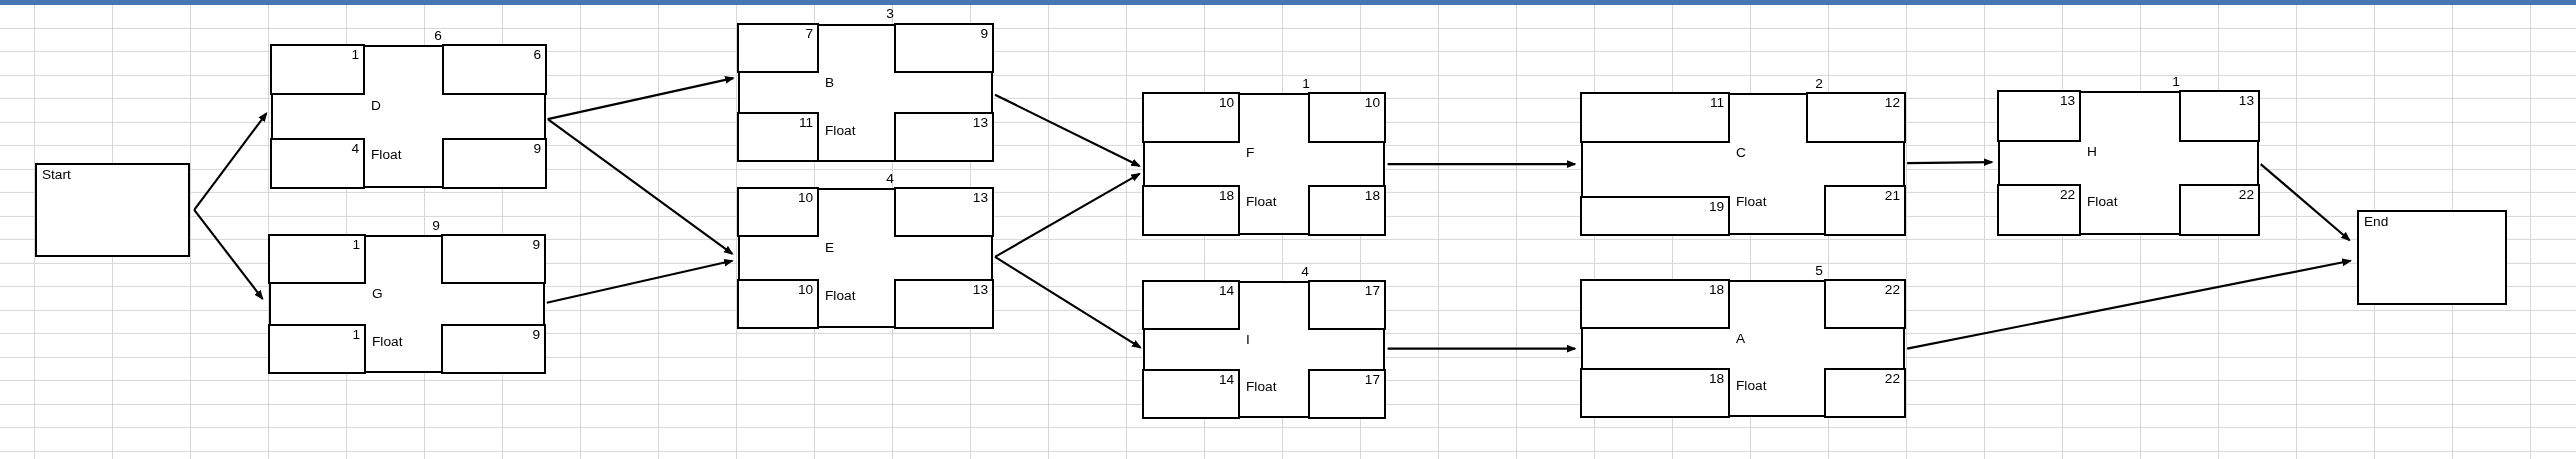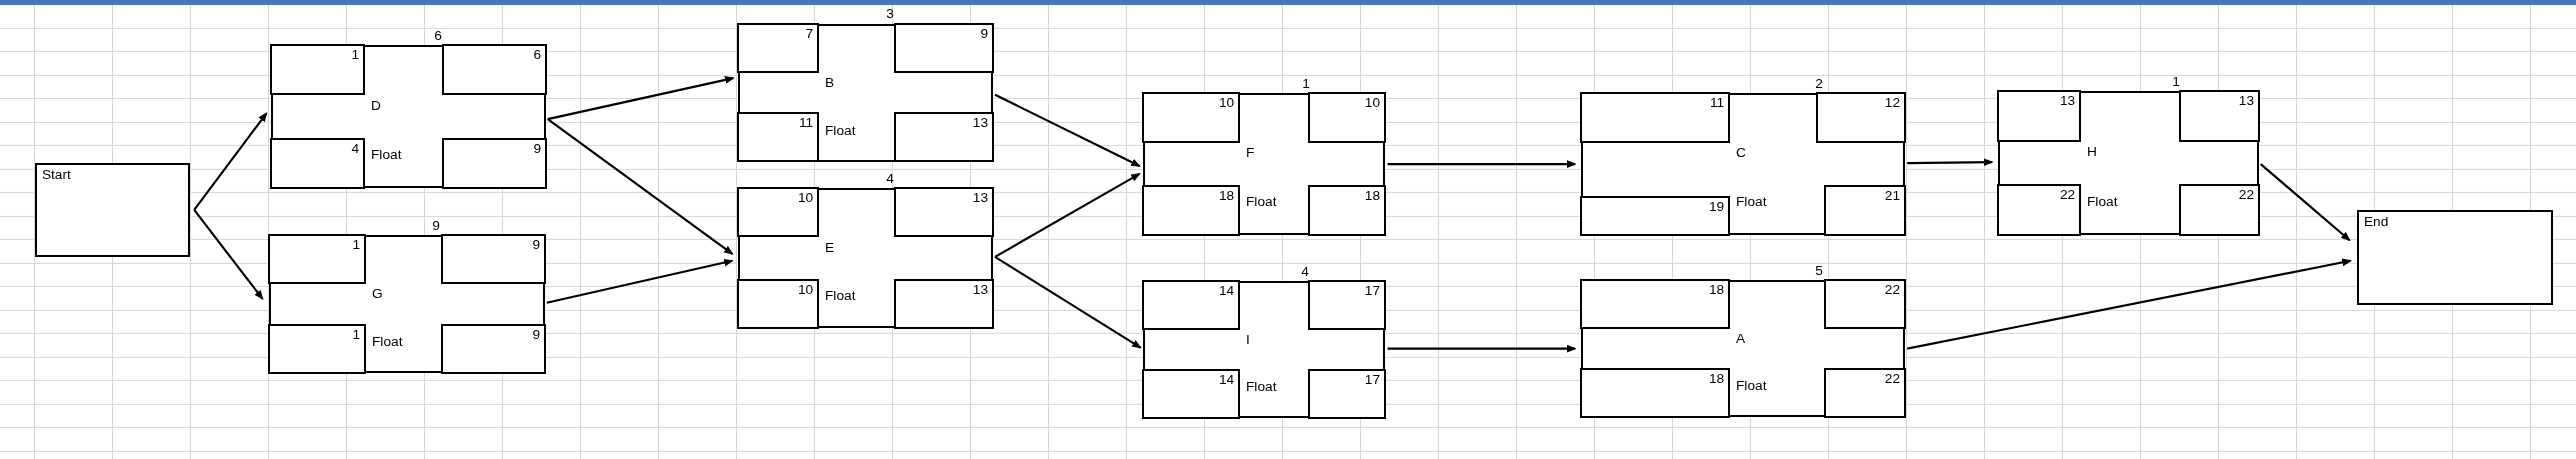--- a/index.html
+++ b/index.html
@@ -101,21 +101,21 @@
         <div class="cell" style="left: -2.9px; top: -2.9px; width: 98px; height: 50px;">14</div>
         <div class="cell" style="right: -2.9px; top: -2.9px; width: 78px; height: 50px;">17</div>
         <div class="cell" style="left: -2.9px; bottom: -2.9px; width: 98px; height: 50px;">14</div>
         <div class="cell" style="right: -2.9px; bottom: -2.9px; width: 78px; height: 50px;">17</div>
         <div class="txt" style="left: 101px; top: 48px;">I</div>
         <div class="txt" style="left: 101px; top: 95px;">Float</div>
         <div class="txt dur" style="left: 121px; top: -20.5px; width: 78px;">4</div>
       </div>
       <div class="node" style="left: 1581px; top: 93px; width: 324px; height: 142px;">
         <div class="cell" style="left: -2.9px; top: -2.9px; width: 150px; height: 51px;">11</div>
-        <div class="cell" style="right: -2.9px; top: -2.9px; width: 90px; height: 51px; padding-left: 20px;">12</div>
+        <div class="cell" style="right: -2.9px; top: -2.9px; width: 100px; height: 51px; padding-left: 20px;">12</div>
         <div class="cell" style="left: -2.9px; bottom: -2.9px; width: 150px; height: 40px;">19</div>
         <div class="cell" style="right: -2.9px; bottom: -2.9px; width: 82px; height: 51px; margin-left: 16px;">21</div>
         <div class="txt" style="left: 153px; top: 49px;">C</div>
         <div class="txt" style="left: 153px; top: 98px;">Float</div>
         <div class="txt dur" style="left: 197px; top: -20.5px; width: 78px;">2</div>
       </div>
       <div class="node" style="left: 1581px; top: 280px; width: 324px; height: 137px;">
         <div class="cell" style="left: -2.9px; top: -2.9px; width: 150px; height: 50px;">18</div>
         <div class="cell" style="right: -2.9px; top: -2.9px; width: 82px; height: 50px;">22</div>
         <div class="cell" style="left: -2.9px; bottom: -2.9px; width: 150px; height: 50px;">18</div>
@@ -126,18 +126,18 @@
       </div>
       <div class="node" style="left: 1998px; top: 91px; width: 261px; height: 144px;">
         <div class="cell" style="left: -2.9px; top: -2.9px; width: 84px; height: 52px;">13</div>
         <div class="cell" style="right: -2.9px; top: -2.9px; width: 81px; height: 52px;">13</div>
         <div class="cell" style="left: -2.9px; bottom: -2.9px; width: 84px; height: 52px;">22</div>
         <div class="cell" style="right: -2.9px; bottom: -2.9px; width: 81px; height: 52px;">22</div>
         <div class="txt" style="left: 87px; top: 50px;">H</div>
         <div class="txt" style="left: 87px; top: 100px;">Float</div>
         <div class="txt dur" style="left: 137px; top: -20.5px; width: 78px;">1</div>
       </div>
-      <div class="node" style="left: 2357px; top: 210px; width: 196px; height: 95px;">
+      <div class="node" style="left: 2357px; top: 210px; width: 150px; height: 95px;">
         <span class="plain-label">End</span>
       </div>
     </div>
 </div>
 
 
 </body></html>

